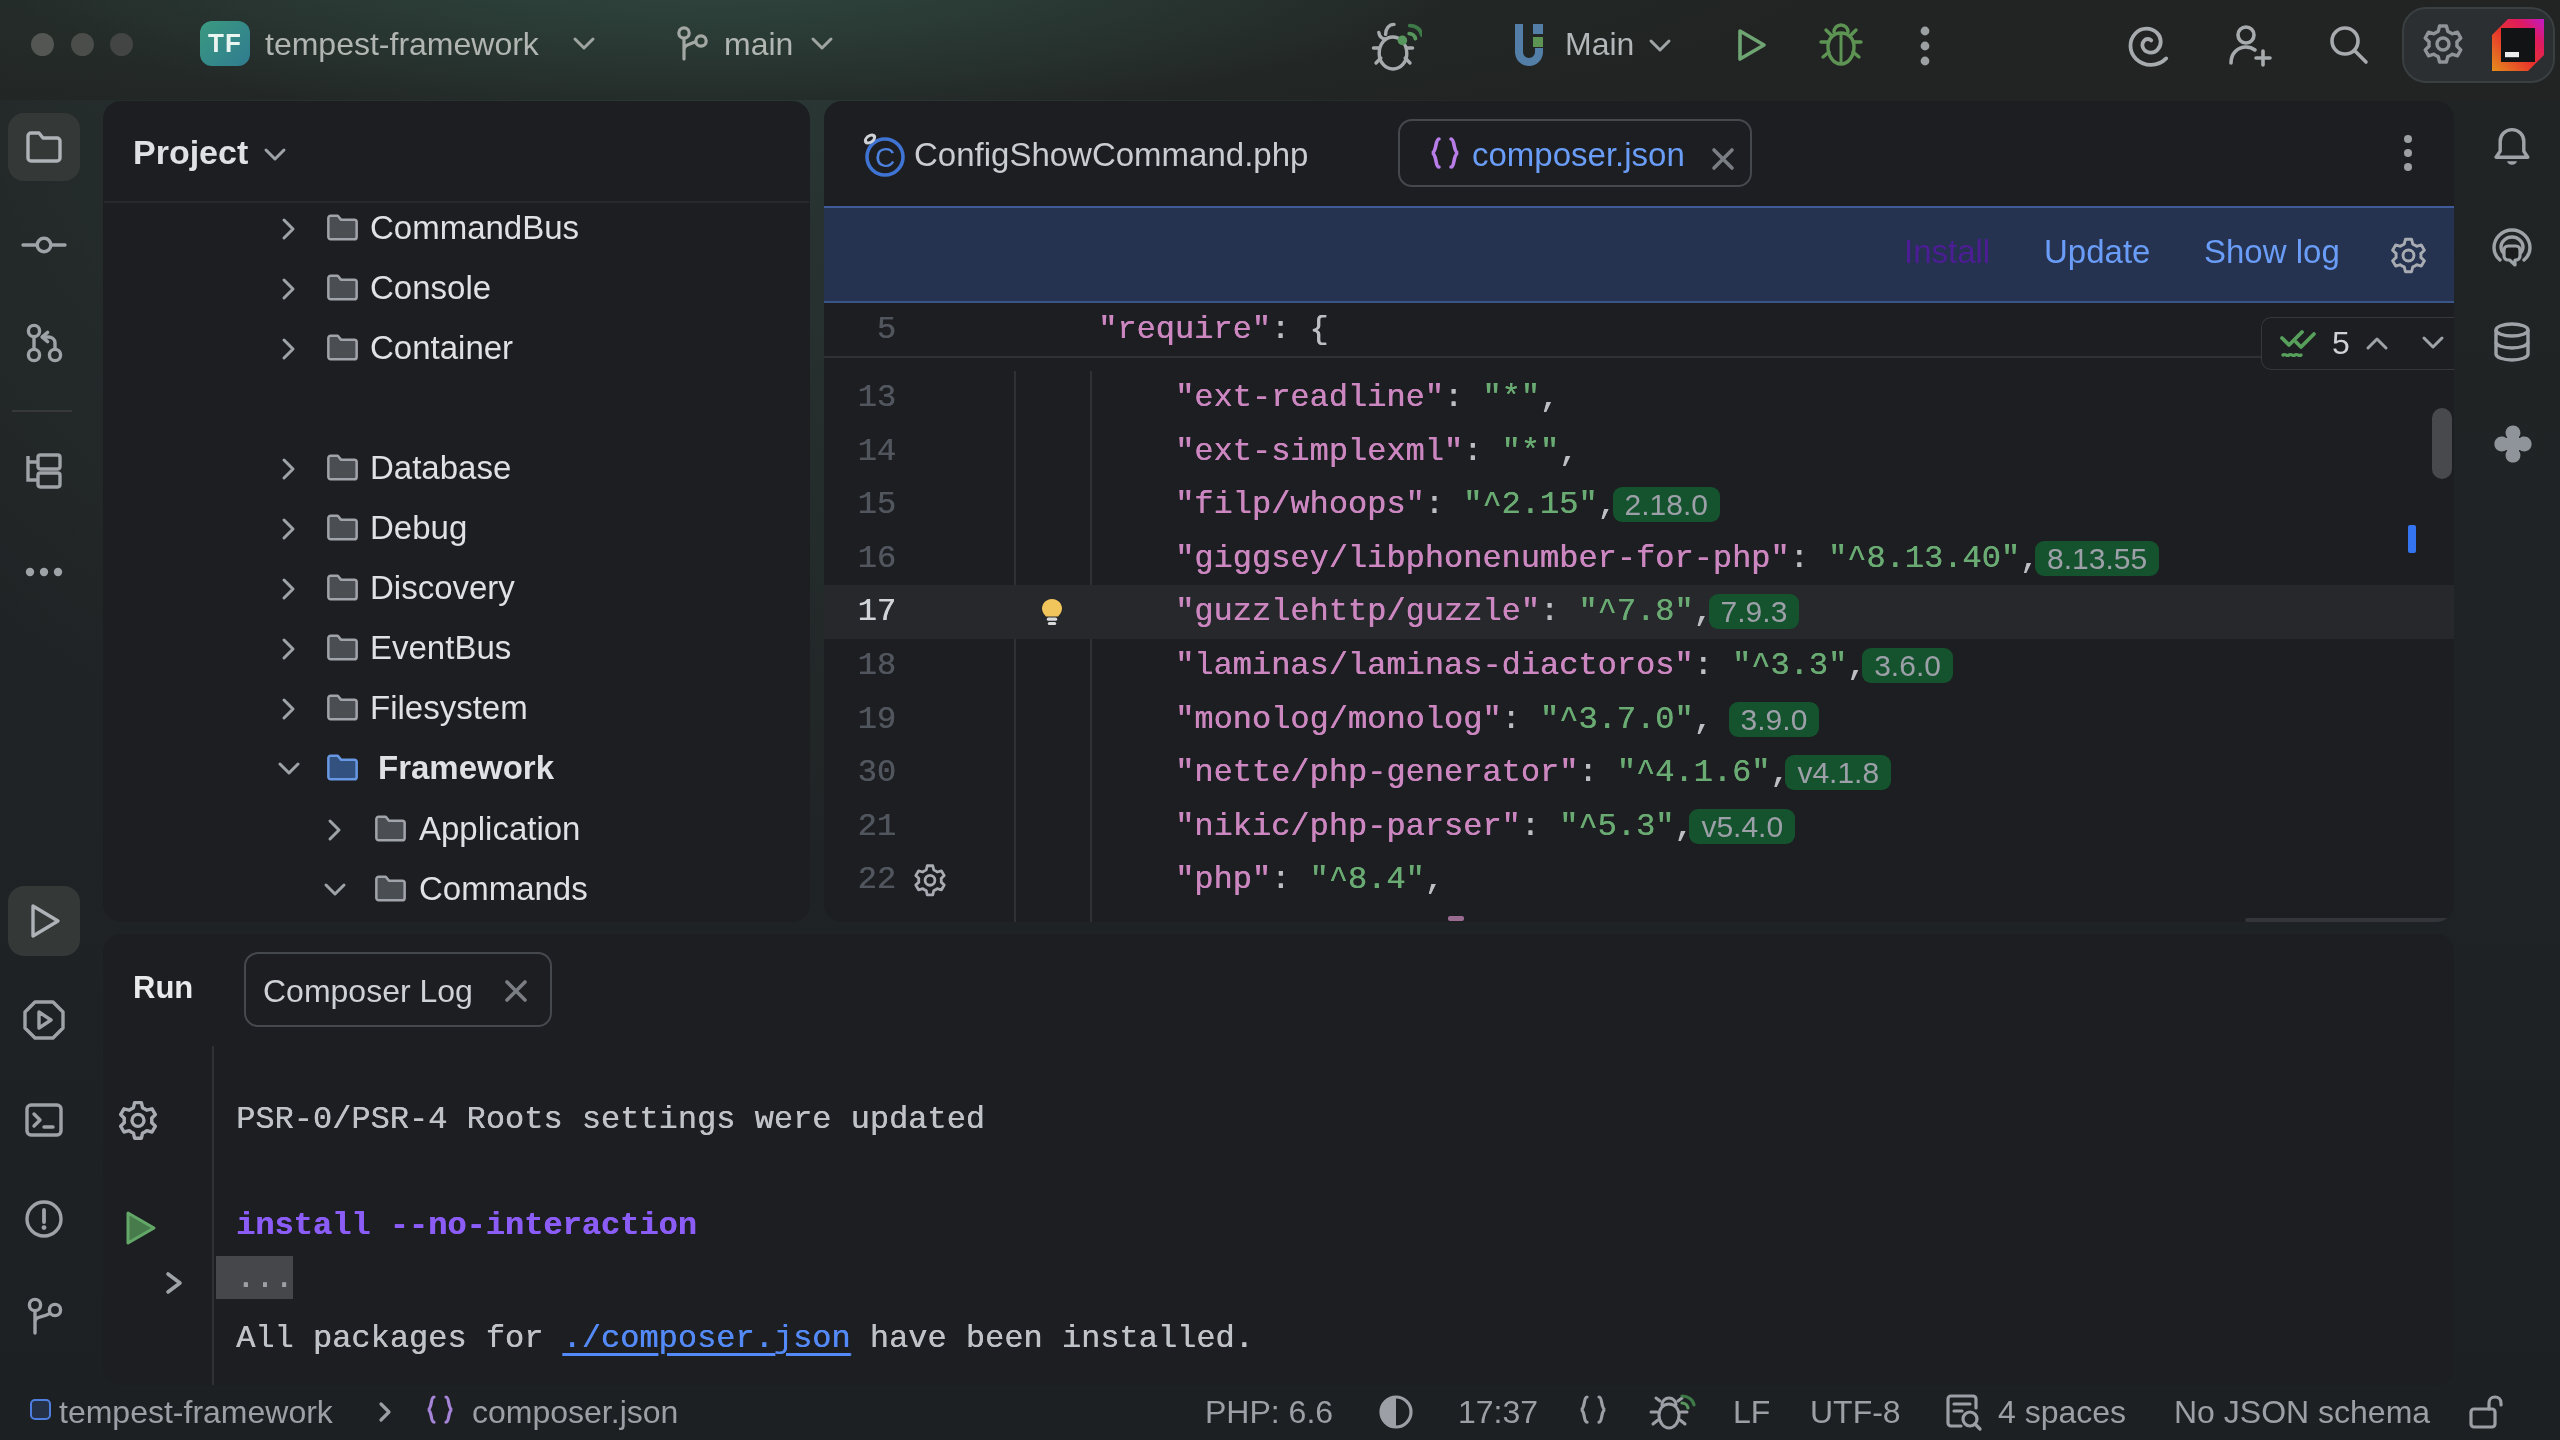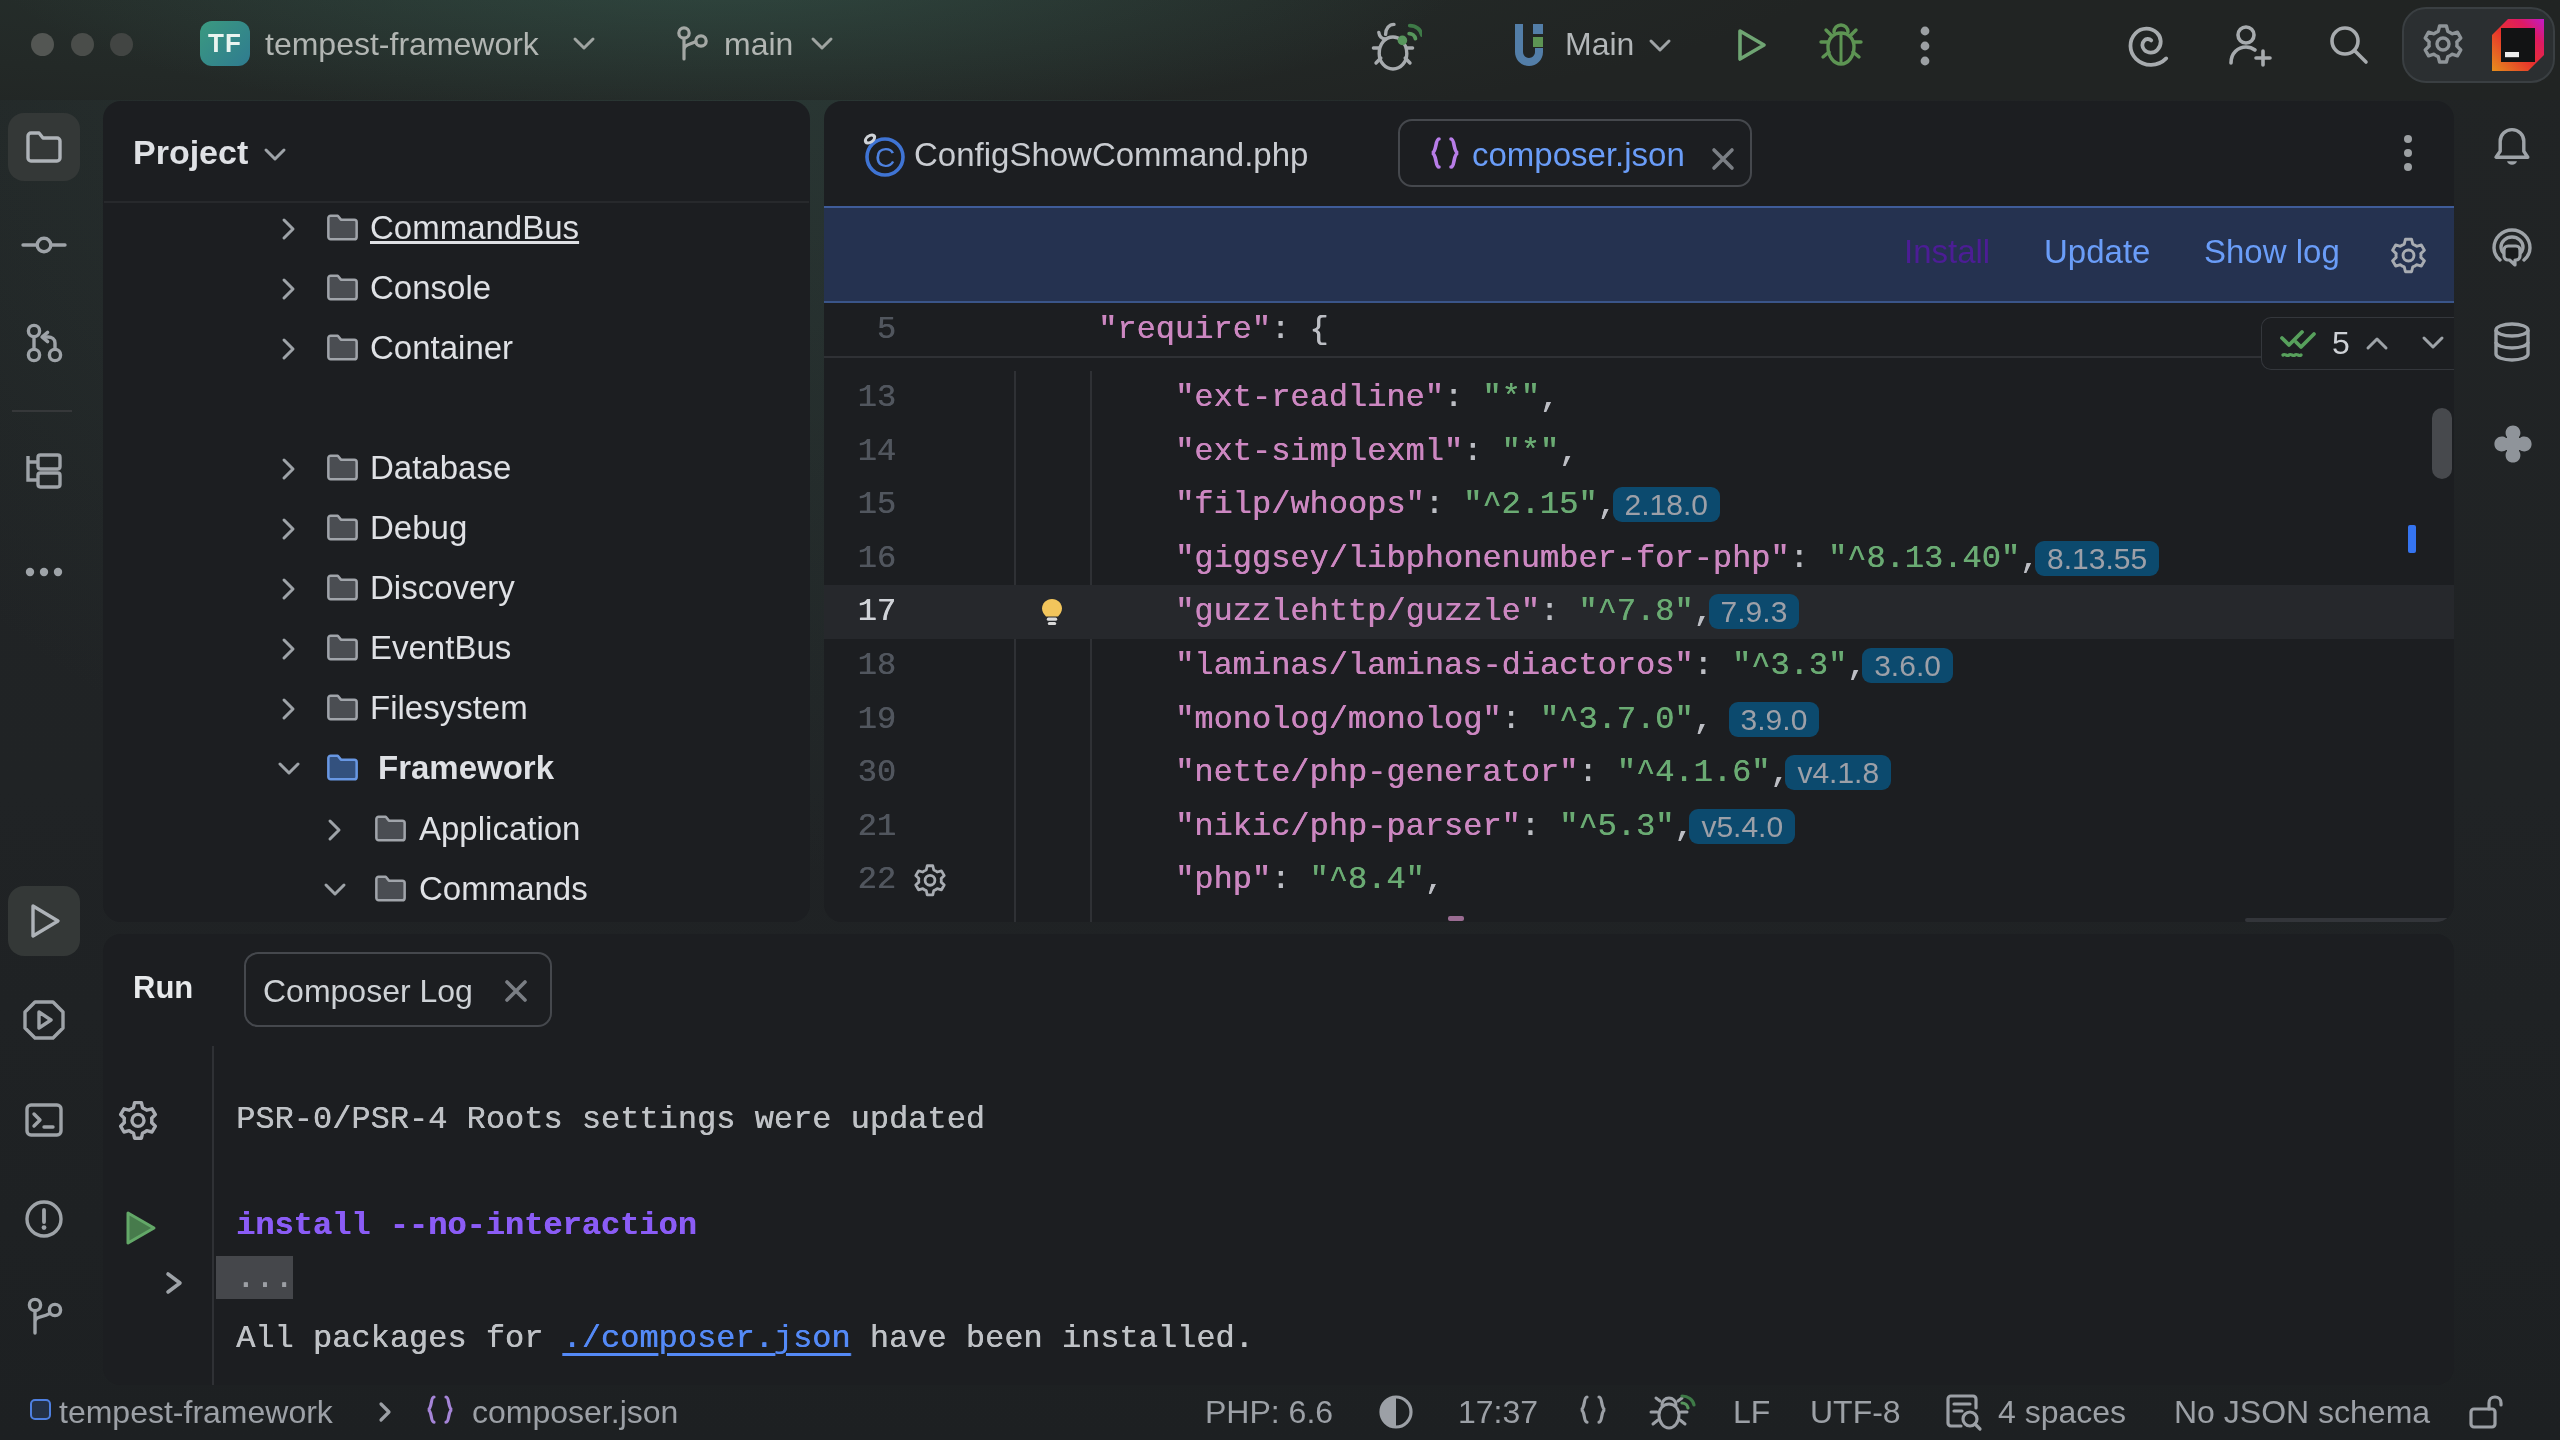--- a/index.html
+++ b/index.html
@@ -28,21 +28,21 @@
 .mono { font-family:"Liberation Mono", monospace; text-shadow:0.4px 0 0 currentColor; }
 
 
 .tl { position:absolute; top:33px; width:23px; height:23px; border-radius:50%; }
 
 
 .trow { position:absolute; left:0; width:707px; height:60px; }
 .tlabel { position:absolute; font-size:33px; color:#DFE1E5; top:50%; transform:translateY(-50%); white-space:pre; }
 svg { display:block; }
 .chip {
-  position:absolute; height:35px; border-radius:9px; background:#0c4a6e;
+  position:absolute; height:35px; border-radius:9px; background:#14532d;
   color:#9DA0A8; font-size:30px; line-height:35px; padding:0 12px;
   font-family:"Liberation Sans", sans-serif;
 }
 .codeline { position:absolute; left:0; width:100%; height:54px; line-height:54px; white-space:pre; font-size:32px; }
 .lnum { position:absolute; width:72px; text-align:right; color:#51565E; }
 .k { color:#CC87C1; }
 .s { color:#6AAB73; }
 .p { color:#BCBEC4; }
 </style>
 </head>
@@ -218,21 +218,21 @@
 <div class="abs" style="left:104px; top:201px; width:705px; height:2px; background:#27292C;"></div>
 
 <div id="tree" class="abs" style="left:103px; top:198px; width:707px; height:724px; overflow:hidden;">
     <div class="trow" style="top:0px;">
       <svg class="abs" style="left:177px; top:18px;" width="18" height="26" viewBox="0 0 18 26">
         <polyline points="4,4 13,13 4,22" fill="none" stroke="#9EA3A8" stroke-width="3" stroke-linecap="round" stroke-linejoin="round"></polyline>
       </svg>
       <svg class="abs" style="left:222px; top:13px;" width="35" height="33" viewBox="0 0 22 21">
         <path d="M2 4.5 C2 3.7 2.7 3 3.5 3 L8 3 L10 5.5 L18.5 5.5 C19.3 5.5 20 6.2 20 7 L20 16.5 C20 17.3 19.3 18 18.5 18 L3.5 18 C2.7 18 2 17.3 2 16.5 Z" fill="#4A4D52" stroke="#A0A4AA" stroke-width="1.6" stroke-linejoin="round"></path>
       </svg>
-      <div class="tlabel" style="left:267px;text-decoration:underline;">CommandBus</div>
+      <div class="tlabel" style="left:267px;">CommandBus</div>
     </div>
     <div class="trow" style="top:60.05px;">
       <svg class="abs" style="left:177px; top:18px;" width="18" height="26" viewBox="0 0 18 26">
         <polyline points="4,4 13,13 4,22" fill="none" stroke="#9EA3A8" stroke-width="3" stroke-linecap="round" stroke-linejoin="round"></polyline>
       </svg>
       <svg class="abs" style="left:222px; top:13px;" width="35" height="33" viewBox="0 0 22 21">
         <path d="M2 4.5 C2 3.7 2.7 3 3.5 3 L8 3 L10 5.5 L18.5 5.5 C19.3 5.5 20 6.2 20 7 L20 16.5 C20 17.3 19.3 18 18.5 18 L3.5 18 C2.7 18 2 17.3 2 16.5 Z" fill="#4A4D52" stroke="#A0A4AA" stroke-width="1.6" stroke-linejoin="round"></path>
       </svg>
       <div class="tlabel" style="left:267px;">Console</div>
     </div>

